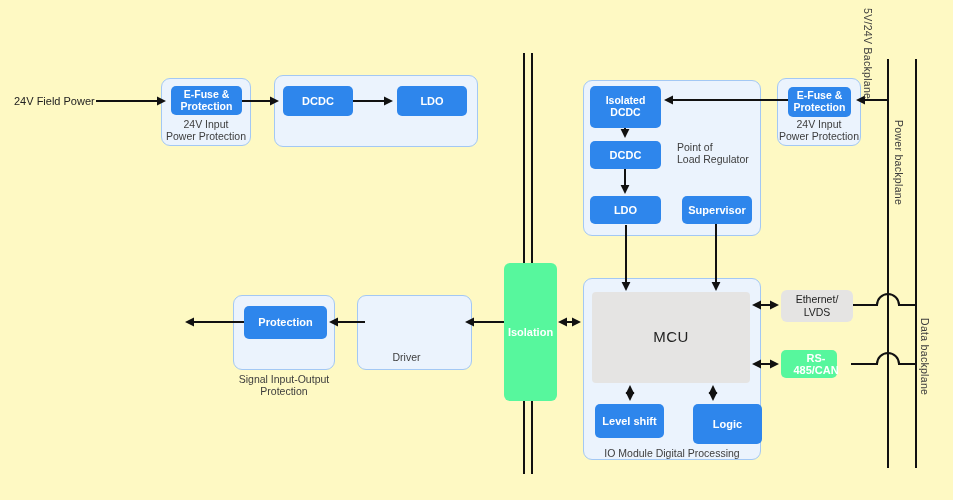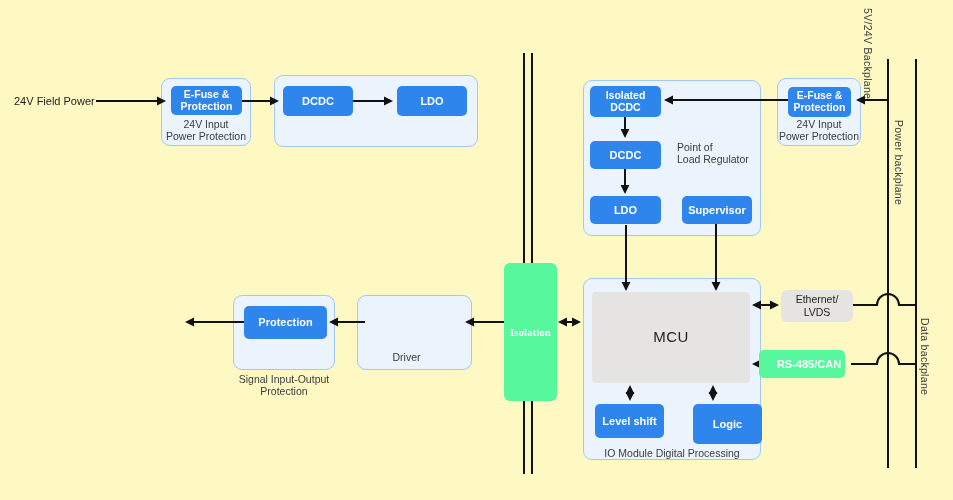--- a/index.html
+++ b/index.html
@@ -101,41 +101,41 @@
 
   <div class="blk blue" style="left:283px;top:86px;width:70px;height:30px;">DCDC</div>
   <div class="blk blue" style="left:397px;top:86px;width:70px;height:30px;">LDO</div>
 
   <div class="blk blue" style="left:244px;top:306px;width:83px;height:33px;">Protection</div>
   <div class="clabel" style="left:226px;top:345px;width:116px;margin-top:28px;">Signal Input-Output
 Protection</div>
 
   <div class="clabel" style="left:349px;top:351px;width:115px;">Driver</div>
 
-  <div class="blk green" style="left:504px;top:263px;width:53px;height:138px;border-radius:6px;font-family:Liberation Serif, serif;">Isolation</div>
+  <div class="blk green" style="left:504px;top:263px;width:53px;height:138px;border-radius:6px;">Isolation</div>
 
-  <div class="blk blue" style="left:590px;top:86px;width:71px;height:31px;font-size:10.5px;">Isolated
+  <div class="blk blue" style="left:590px;top:86px;width:71px;height:42px;font-size:10.5px;">Isolated
 DCDC</div>
   <div class="blk blue" style="left:590px;top:141px;width:71px;height:28px;">DCDC</div>
   <div class="blk blue" style="left:590px;top:196px;width:71px;height:28px;">LDO</div>
   <div class="blk blue" style="left:682px;top:196px;width:70px;height:28px;">Supervisor</div>
   <div class="clabel left" style="left:677px;top:141px;width:84px;">Point of
 Load Regulator</div>
 
   <div class="blk blue" style="left:788px;top:87px;width:63px;height:30px;font-size:10.5px;">E-Fuse &amp;
 Protection</div>
   <div class="clabel" style="left:762px;top:118px;width:114px;">24V Input
 Power Protection</div>
 
   <div class="blk gray mcu-text" style="left:592px;top:292px;width:158px;height:91px;border-radius:4px;">MCU</div>
   <div class="blk blue" style="left:595px;top:404px;width:69px;height:34px;">Level shift</div>
   <div class="blk blue" style="left:693px;top:404px;width:69px;height:40px;">Logic</div>
   <div class="clabel" style="left:583px;top:447px;width:178px;">IO Module Digital Processing</div>
 
   <div class="blk gray eth" style="left:781px;top:290px;width:72px;height:32px;">Ethernet/
 LVDS</div>
-  <div class="blk green" style="left:759px;top:350px;width:86px;height:28px;padding-left:14px;">RS-485/CAN</div>
+  <div class="blk green" style="left:781px;top:350px;width:56px;height:28px;padding-left:14px;">RS-485/CAN</div>
 
   <div class="vlabel" style="left:862px;top:8px;">5V/24V Backplane</div>
   <div class="vlabel" style="left:893px;top:120px;">Power backplane</div>
   <div class="vlabel" style="left:919px;top:318px;">Data backplane</div>
 
 </div>
 
 </body></html>

